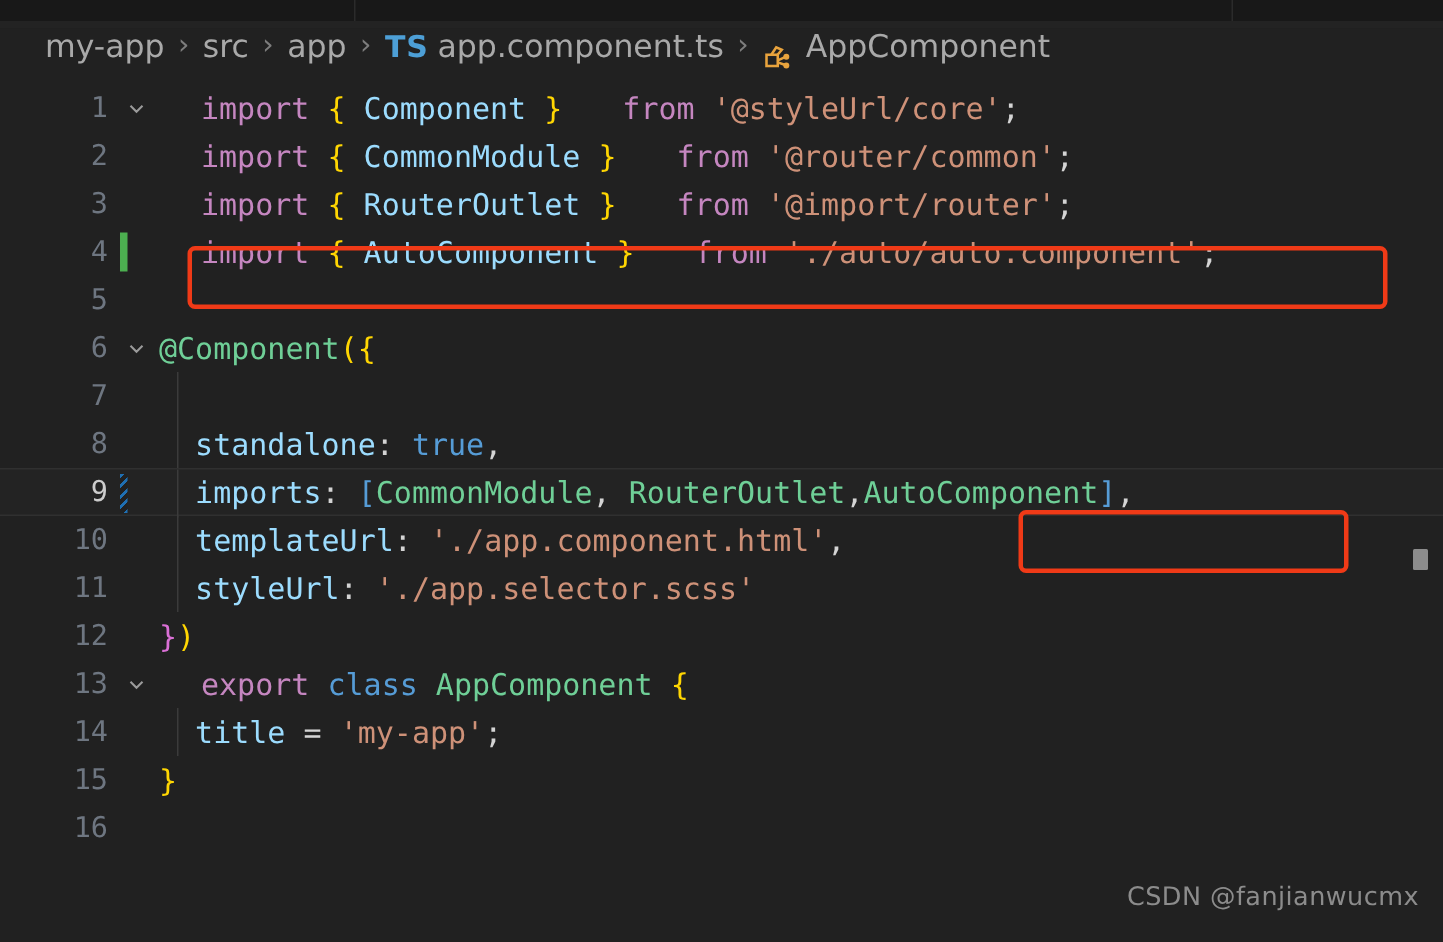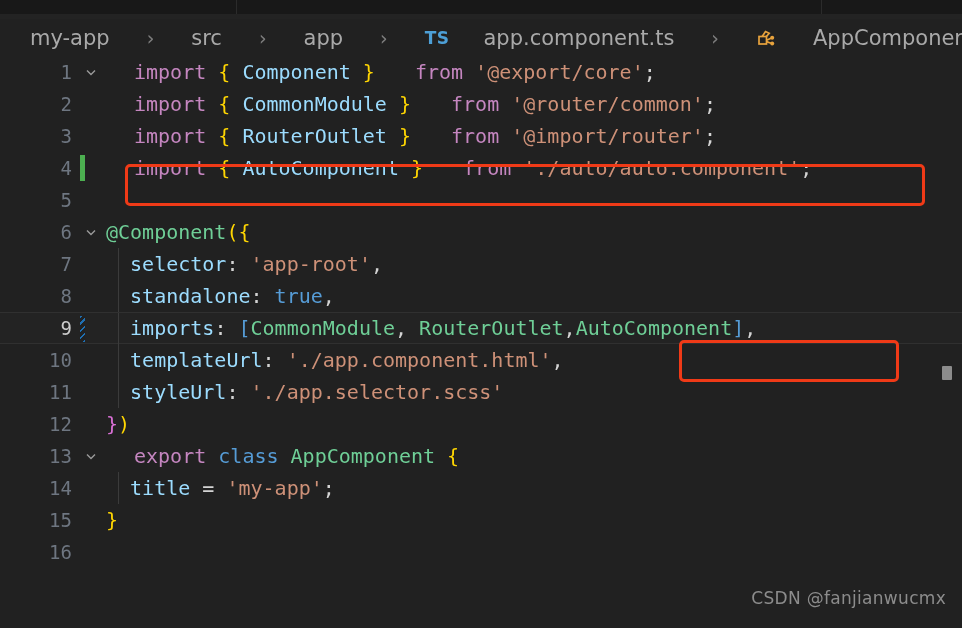--- a/index.html
+++ b/index.html
@@ -21,32 +21,31 @@
   .tabstrip .tabcell.last{ border-right:none; }
   .tabstrip-under{
     position:absolute; top:14px; left:0; width:962px; height:5px;
     background:#232323;
   }
 
   
   .breadcrumb{
     position:absolute; top:19px; left:0; width:962px; height:37px;
     background:#212121;
-    display:flex; align-items:center;
+    display:flex; 
     padding-left:30px;
     font-family:"DejaVu Sans", sans-serif;
     font-size:21px;
     color:#a9a9a9;
     white-space:nowrap;
-    gap:28px;
   }
   .bc-seg{ color:#a9a9a9; }
   .bc-sep{ color:#7d7d7d; margin:0 9px; font-size:19px; }
   .bc-ts{
-    color:#4d9fd6; font-weight:bold; font-size:17px;
+    color:#4d9fd6; font-weight:bold; font-size:20px;
     margin-right:6px; letter-spacing:.5px;
   }
   .bc-classicon{ margin-right:7px; display:inline-flex; align-items:center; }
 
   
   .editor{
     position:absolute; top:56px; left:0; width:962px; height:572px;
     background:#212121;
   }
   .code-line{
@@ -176,21 +175,21 @@
 
 <div class="editor">
 
   <div class="code-line">
     <span class="gutter">1</span>
     <span class="fold">
       <svg width="14" height="14" viewBox="0 0 14 14">
           <path d="M3 5.5 L7 9.5 L11 5.5" stroke="#9a9a9a" stroke-width="1.4" fill="none"></path>
         </svg>
     </span>
-    <span class="content"><span class="kw">import </span><span class="brace">{ </span><span class="type">Component</span><span class="brace"> }</span><span class="kw"> from </span><span class="str">'@export/core'</span><span class="punc">;</span></span>
+    <span class="content"><span class="kw">import </span><span class="brace">{ </span><span class="type">Component</span><span class="brace"> }</span><span class="kw"> from </span><span class="str">'@styleUrl/core'</span><span class="punc">;</span></span>
   </div>
 
   <div class="code-line">
     <span class="gutter">2</span>
     <span class="fold"></span>
     <span class="content"><span class="kw">import </span><span class="brace">{ </span><span class="type">CommonModule</span><span class="brace"> }</span><span class="kw"> from </span><span class="str">'@router/common'</span><span class="punc">;</span></span>
   </div>
 
   <div class="code-line">
     <span class="gutter">3</span>
@@ -218,21 +217,20 @@
           <path d="M3 5.5 L7 9.5 L11 5.5" stroke="#9a9a9a" stroke-width="1.4" fill="none"></path>
         </svg>
     </span>
     <span class="content"><span class="deco">@Component</span><span class="brace">(</span><span class="brace">{</span></span>
   </div>
 
   <div class="code-line">
     <span class="gutter">7</span>
     <span class="iguide"></span>
     <span class="fold"></span>
-    <span class="content"><span class="prop">  selector</span><span class="punc">: </span><span class="str">'app-root'</span><span class="punc">,</span></span>
   </div>
 
   <div class="code-line">
     <span class="gutter">8</span>
     <span class="iguide"></span>
     <span class="bulb">
       <svg width="22" height="22" viewBox="0 0 22 22">
         <path d="M11 2.2c-3.4 0-5.9 2.6-5.9 5.8 0 2.3 1.3 3.7 2.2 4.8.5.6.8 1 .8 1.6h5.8c0-.6.3-1 .8-1.6.9-1.1 2.2-2.5 2.2-4.8 0-3.2-2.5-5.8-5.9-5.8z" fill="#f5cd39"></path>
         <rect x="8.3" y="15.1" width="5.4" height="2.1" fill="#f5cd39"></rect>
         <rect x="9.1" y="17.6" width="3.8" height="2.1" rx="1" fill="#f5cd39"></rect>

